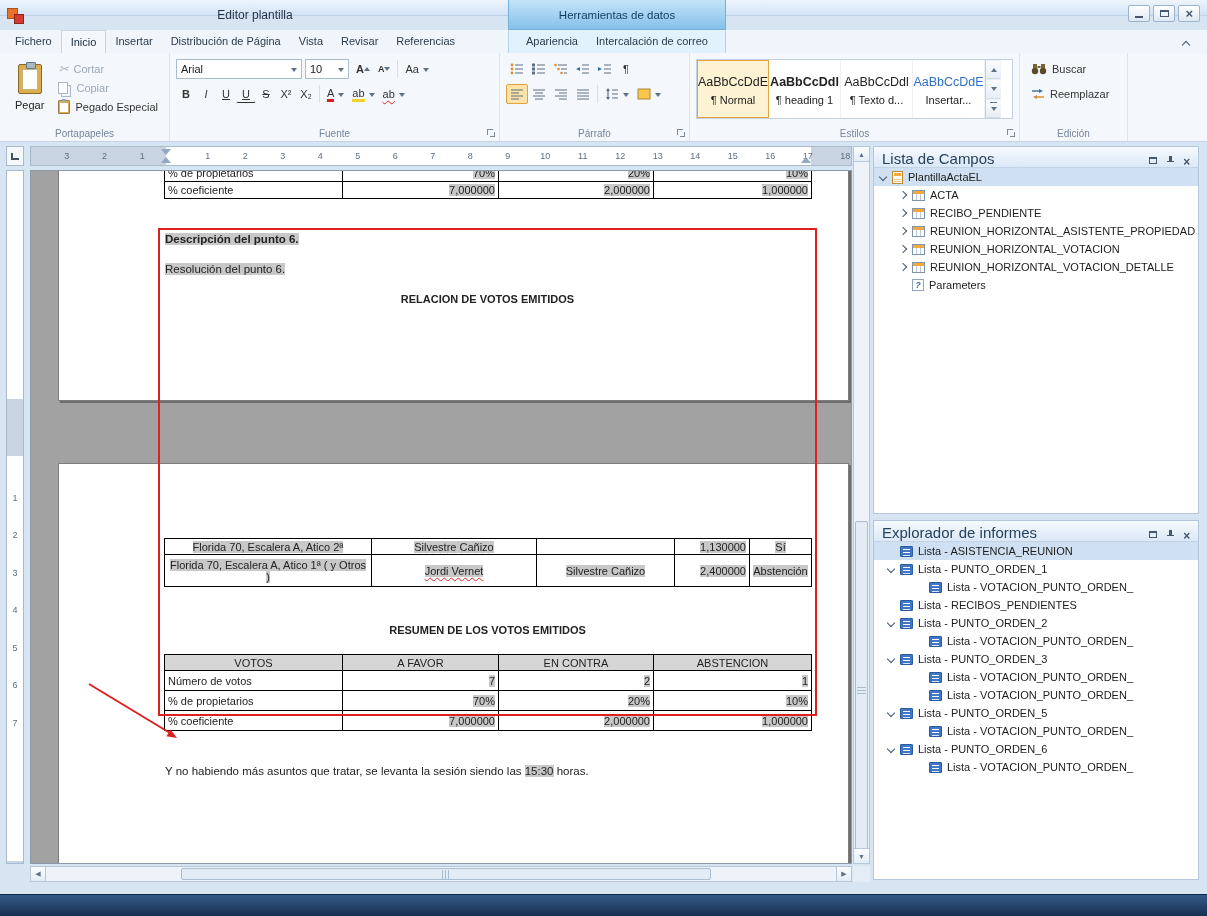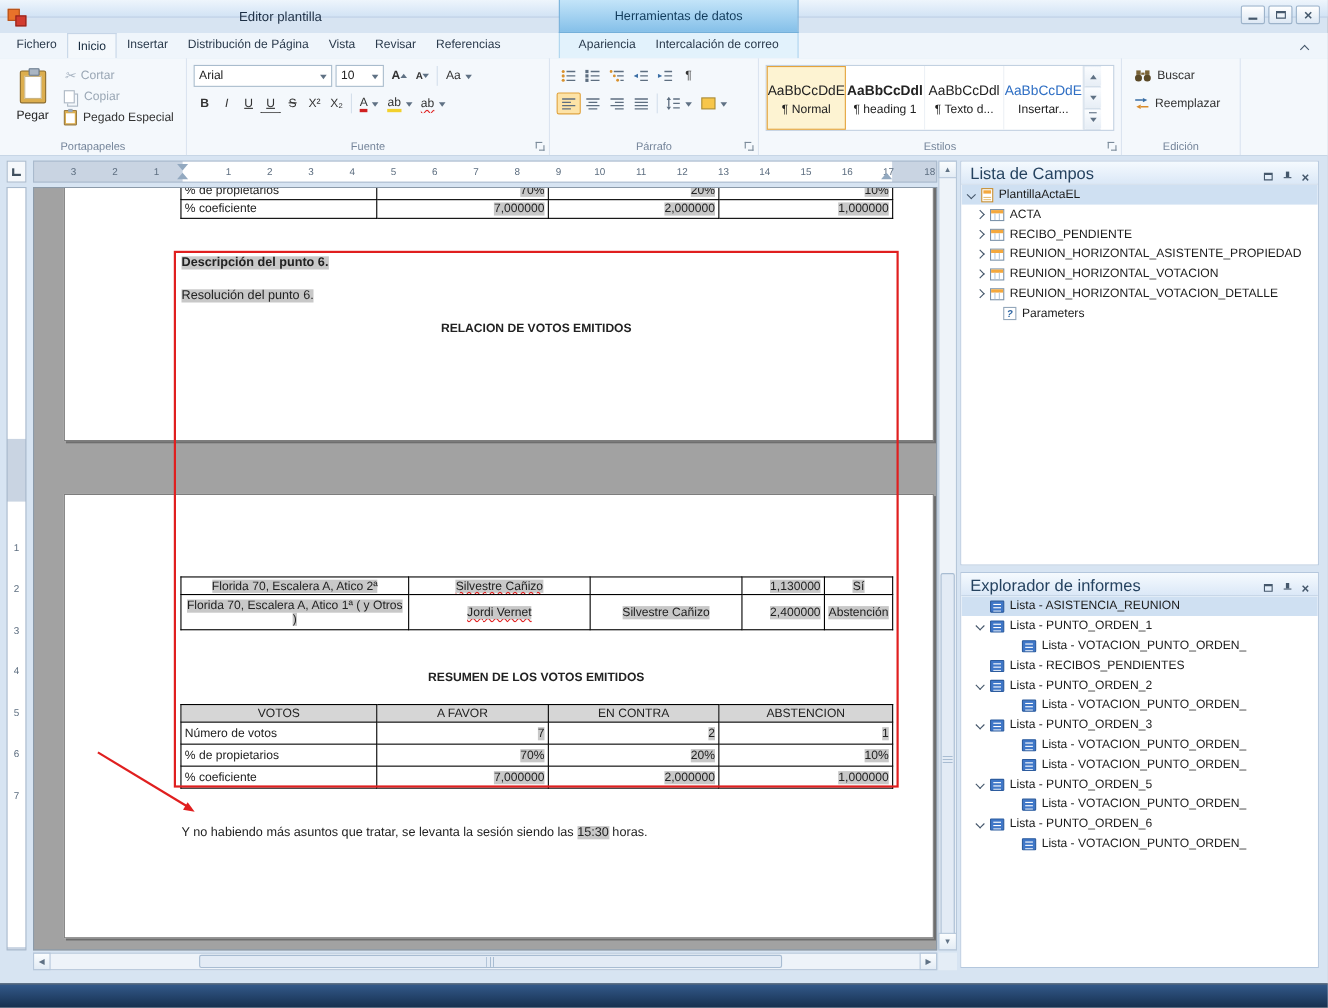--- a/index.html
+++ b/index.html
@@ -99,21 +99,21 @@
   .vruler{position:absolute;left:6px;top:28px;width:18px;height:694px;background:#c9d4e2;border:1px solid #a9bacd}
   .vr-p1{position:absolute;left:0;right:0;top:0;height:228px;background:#fff}
   .vr-p2{position:absolute;left:0;right:0;top:285px;height:405px;background:#fff}
   .vr-nums{position:absolute;left:0;right:0;top:308px;display:flex;flex-direction:column}
   .vn{height:37.5px;display:flex;align-items:center;justify-content:center;font-size:9px;color:#5d6e80}
 
   
   .docview{position:absolute;left:30px;top:28px;width:822px;height:694px;background:#a2a2a2;border:1px solid #8b9aa9;overflow:hidden}
   .page{position:absolute;left:27px;width:791px;background:#fff;box-shadow:2px 2px 0 #6e6e6e;border:1px solid #7d7d7d;z-index:1}
   .page1{top:-12px;height:242px}
-  .page2{top:278px;height:404px}
+  .page2{top:292px;height:404px}
   .t{border-collapse:collapse;table-layout:fixed;font-size:11px;position:absolute;left:105px}
   .t td{border:1px solid #000;padding:0 3px;overflow:hidden;vertical-align:middle}
   .t .hdr td{background:#d6d6d6;text-align:center}
   .hl{background:#c8c8c8}
   .num{text-align:right}
   .ctr{text-align:center}
   .brk{word-break:break-all}
   .sp{text-decoration:underline wavy #e02222 1px;text-underline-offset:2px}
   .doctitle{position:absolute;left:105px;width:647px;text-align:center;font-weight:bold;font-size:11px}
   .docpara{position:absolute;left:106px;font-size:11.5px}
@@ -144,21 +144,21 @@
   .ph-btn{width:15px;height:13px;display:flex;align-items:center;justify-content:center;color:#44576b}
   .g-prest{width:8px;height:7px;border:1px solid #44576b;border-top-width:2px}
   .g-pin{position:relative;width:8px;height:9px}
   .g-pin::before{content:"";position:absolute;left:3px;top:0;width:3px;height:5px;background:#44576b}
   .g-pin::after{content:"";position:absolute;left:1px;top:5px;width:7px;height:1px;background:#44576b;box-shadow:3px 1px 0 -1px #44576b,3px 3px 0 -1px #44576b}
   .g-px::before{content:"×";font-size:12px;font-weight:bold;color:#44576b}
   .panel-body{position:absolute;left:0;right:0;top:21px;bottom:0;background:#fff;overflow:hidden}
   .trow{height:18px;display:flex;align-items:center;font-size:11px;color:#1c1c1c;padding-left:6px;white-space:nowrap;overflow:hidden}
   .trow.sel{background:#cfe0f2}
   .trow .chev{flex:0 0 12px}
-  .fl-item{padding-left:14px}
+  .fl-item{padding-left:26px}
   .fl-param{padding-left:38px}
   .ex-parent{padding-left:14px}
   .ex-top{padding-left:26px}
   .ex-child{padding-left:55px}
   .ic-table{position:relative;width:13px;height:11px;border:1px solid #7d94ab;background:#fff;flex:0 0 auto;margin-right:5px}
   .ic-table::before{content:"";position:absolute;left:0;right:0;top:0;height:3px;background:#f4a83d}
   .ic-table::after{content:"";position:absolute;left:3px;top:3px;bottom:0;width:1px;background:#b9c9da;box-shadow:4px 0 0 #b9c9da}
   .ic-report{position:relative;width:11px;height:13px;border:1px solid #c28a2e;background:#fff;flex:0 0 auto;margin-right:5px}
   .ic-report::before{content:"";position:absolute;left:1px;right:1px;top:1px;height:3px;background:#f4a83d}
   .ic-report::after{content:"";position:absolute;left:1px;right:1px;top:7px;height:1px;background:#e7c079;box-shadow:0 2px 0 #e7c079}

